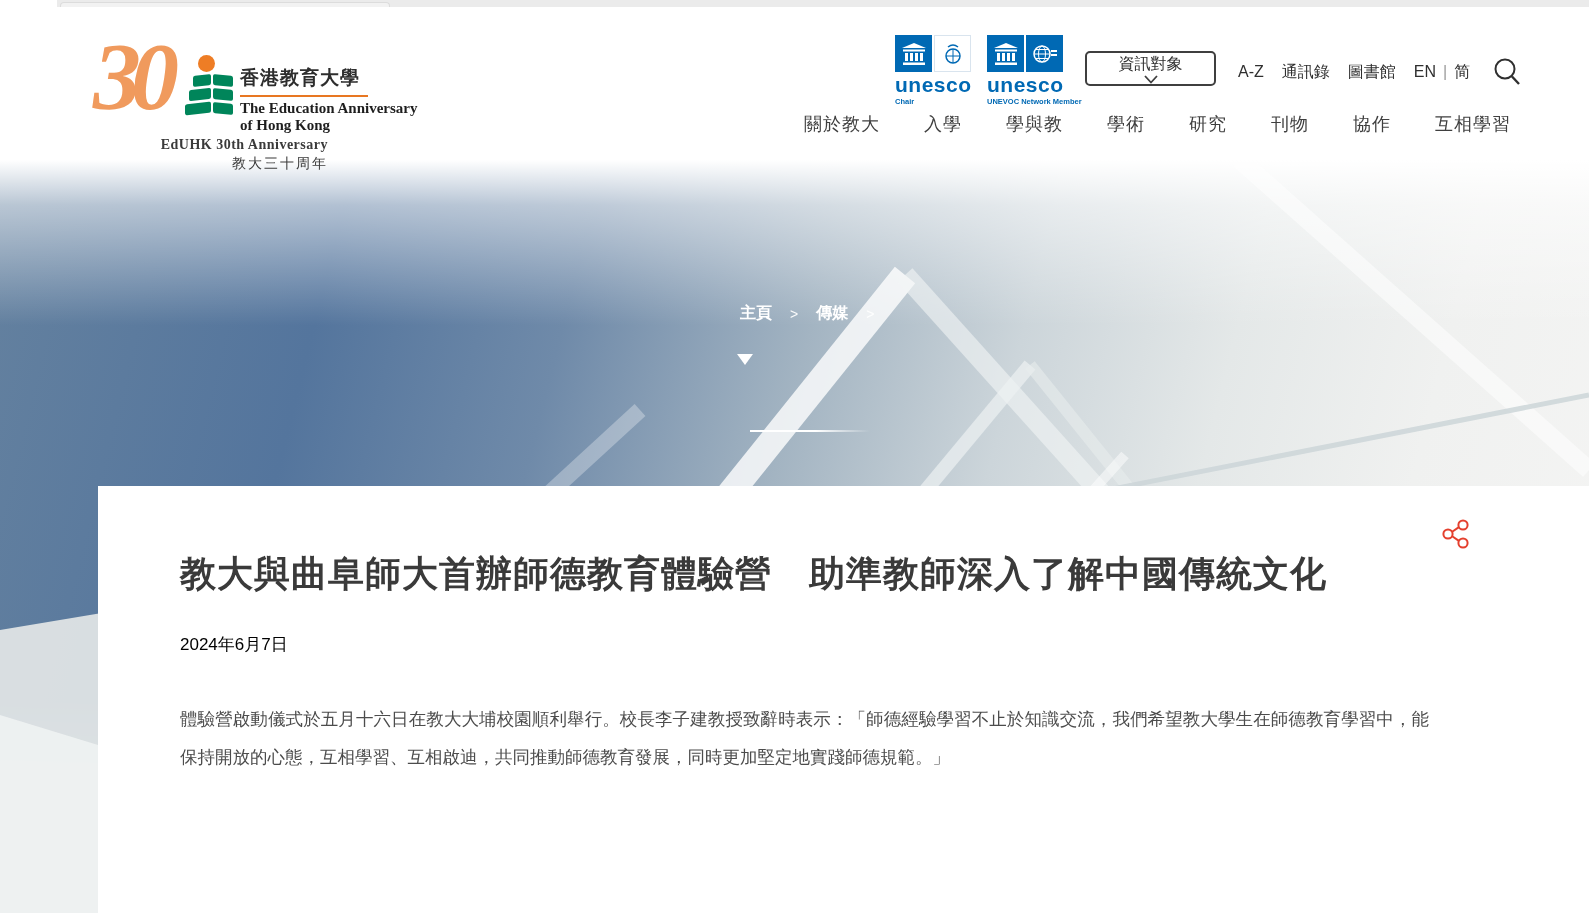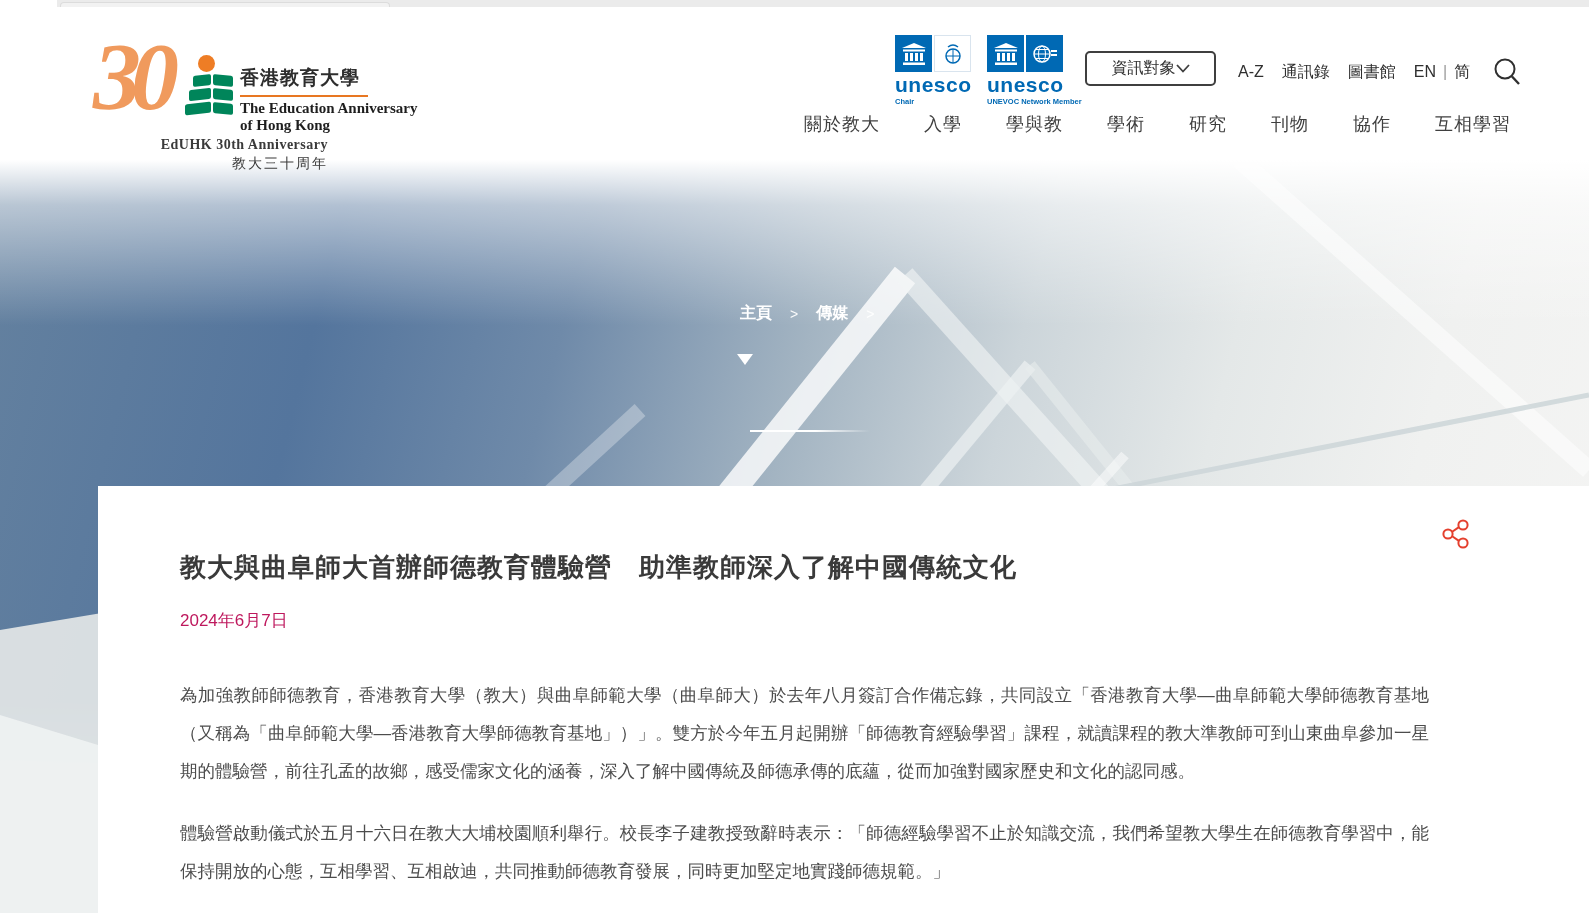--- a/index.html
+++ b/index.html
@@ -53,21 +53,21 @@
   .u-word { font-size:21px; font-weight:bold; color:#0069b4; letter-spacing:.5px; line-height:24px; margin-top:1px; font-family:"Liberation Sans",sans-serif; }
   .u-cap { font-size:7.5px; font-weight:bold; color:#0069b4; white-space:nowrap; }
   .temple { display:block; }
   .globe-sq { display:block; }
 
   
   .aud-btn {
     position:absolute; left:1085px; top:44px; width:131px; height:35px;
     border:2px solid #3f3f3f; border-radius:5px; background:#fff;
     display:flex; align-items:center; justify-content:center; 
-    font-size:16px; color:#2f2f2f; cursor:pointer;
+    font-size:16px; color:#2f2f2f; cursor:pointer;flex-direction:column;
   }
 
   
   .util { position:absolute; left:1238px; top:50px; display:flex; align-items:center; gap:18px; font-size:16px; color:#2f2f2f; }
   .util a { color:#2f2f2f; text-decoration:none; cursor:pointer; white-space:nowrap; }
   .lang { display:flex; align-items:center; gap:7px; }
   .lang .pipe { color:#9b9b9b; font-weight:300; }
   .search-btn { margin-left:4px; cursor:pointer; display:flex; align-items:center; }
 
   
@@ -90,22 +90,22 @@
   .hero-title-row { position:absolute; left:737px; top:180px; display:flex; align-items:center; gap:12px; z-index:5; }
   .hero-title { font-size:45px; color:#ffffff; font-weight:500; letter-spacing:2px; text-shadow:0 1px 6px rgba(60,80,100,.25); }
   .hero-caret { width:0; height:0; border-left:8px solid transparent; border-right:8px solid transparent; border-top:11px solid #ffffff; margin-top:14px; cursor:pointer; }
   .hero-rule { position:absolute; left:750px; top:270px; width:120px; height:2px; z-index:5;
     background:linear-gradient(to right, #ffffff 55%, rgba(255,255,255,0)); }
 
   
   .card { position:absolute; left:98px; top:486px; width:1491px; height:427px; background:#ffffff; z-index:10; }
   .share-btn { position:absolute; right:118px; top:32px; cursor:pointer; }
   .article { padding:64px 160px 0 82px; }
-  .article-title { font-size:26px; font-weight:bold; color:#3a3a3a; letter-spacing:1px; white-space:nowrap; }
-  .article-date { margin-top:24px; font-size:17px; color:#be185d; }
+  .article-title { font-size:36px; font-weight:bold; color:#3a3a3a; letter-spacing:1px; white-space:nowrap; }
+  .article-date { margin-top:34px; font-size:17px; color:#000000; }
   .article-body { margin-top:44px; font-size:17.5px; line-height:38px; color:#4c4c4c; text-align:justify; }
   .article-body p + p { margin-top:24px; }
 </style>
 </head>
 <body>
 
 <div class="chrome-strip">
   <div class="seg-white"></div>
   <div class="seg-tab"></div>
 </div>
@@ -267,17 +267,16 @@
       <circle cx="22" cy="25" r="4.6" fill="none" stroke="#e4402e" stroke-width="2"></circle>
       <line x1="11.2" y1="13.8" x2="17.9" y2="9.1" stroke="#e4402e" stroke-width="2"></line>
       <line x1="11.2" y1="18.2" x2="17.9" y2="22.9" stroke="#e4402e" stroke-width="2"></line>
     </svg>
   </span>
 
   <div class="article">
     <h1 class="article-title">教大與曲阜師大首辦師德教育體驗營　助準教師深入了解中國傳統文化</h1>
     <div class="article-date">2024年6月7日</div>
     <div class="article-body">
-      <p>為加強教師師德教育，香港教育大學（教大）與曲阜師範大學（曲阜師大）於去年八月簽訂合作備忘錄，共同設立「香港教育大學—曲阜師範大學師德教育基地（又稱為「曲阜師範大學—香港教育大學師德教育基地」）」。雙方於今年五月起開辦「師德教育經驗學習」課程，就讀課程的教大準教師可到山東曲阜參加一星期的體驗營，前往孔孟的故鄉，感受儒家文化的涵養，深入了解中國傳統及師德承傳的底蘊，從而加強對國家歷史和文化的認同感。</p>
       <p>體驗營啟動儀式於五月十六日在教大大埔校園順利舉行。校長李子建教授致辭時表示：「師德經驗學習不止於知識交流，我們希望教大學生在師德教育學習中，能保持開放的心態，互相學習、互相啟迪，共同推動師德教育發展，同時更加堅定地實踐師德規範。」</p>
     </div>
   </div>
 </div>
 
 </body></html>

